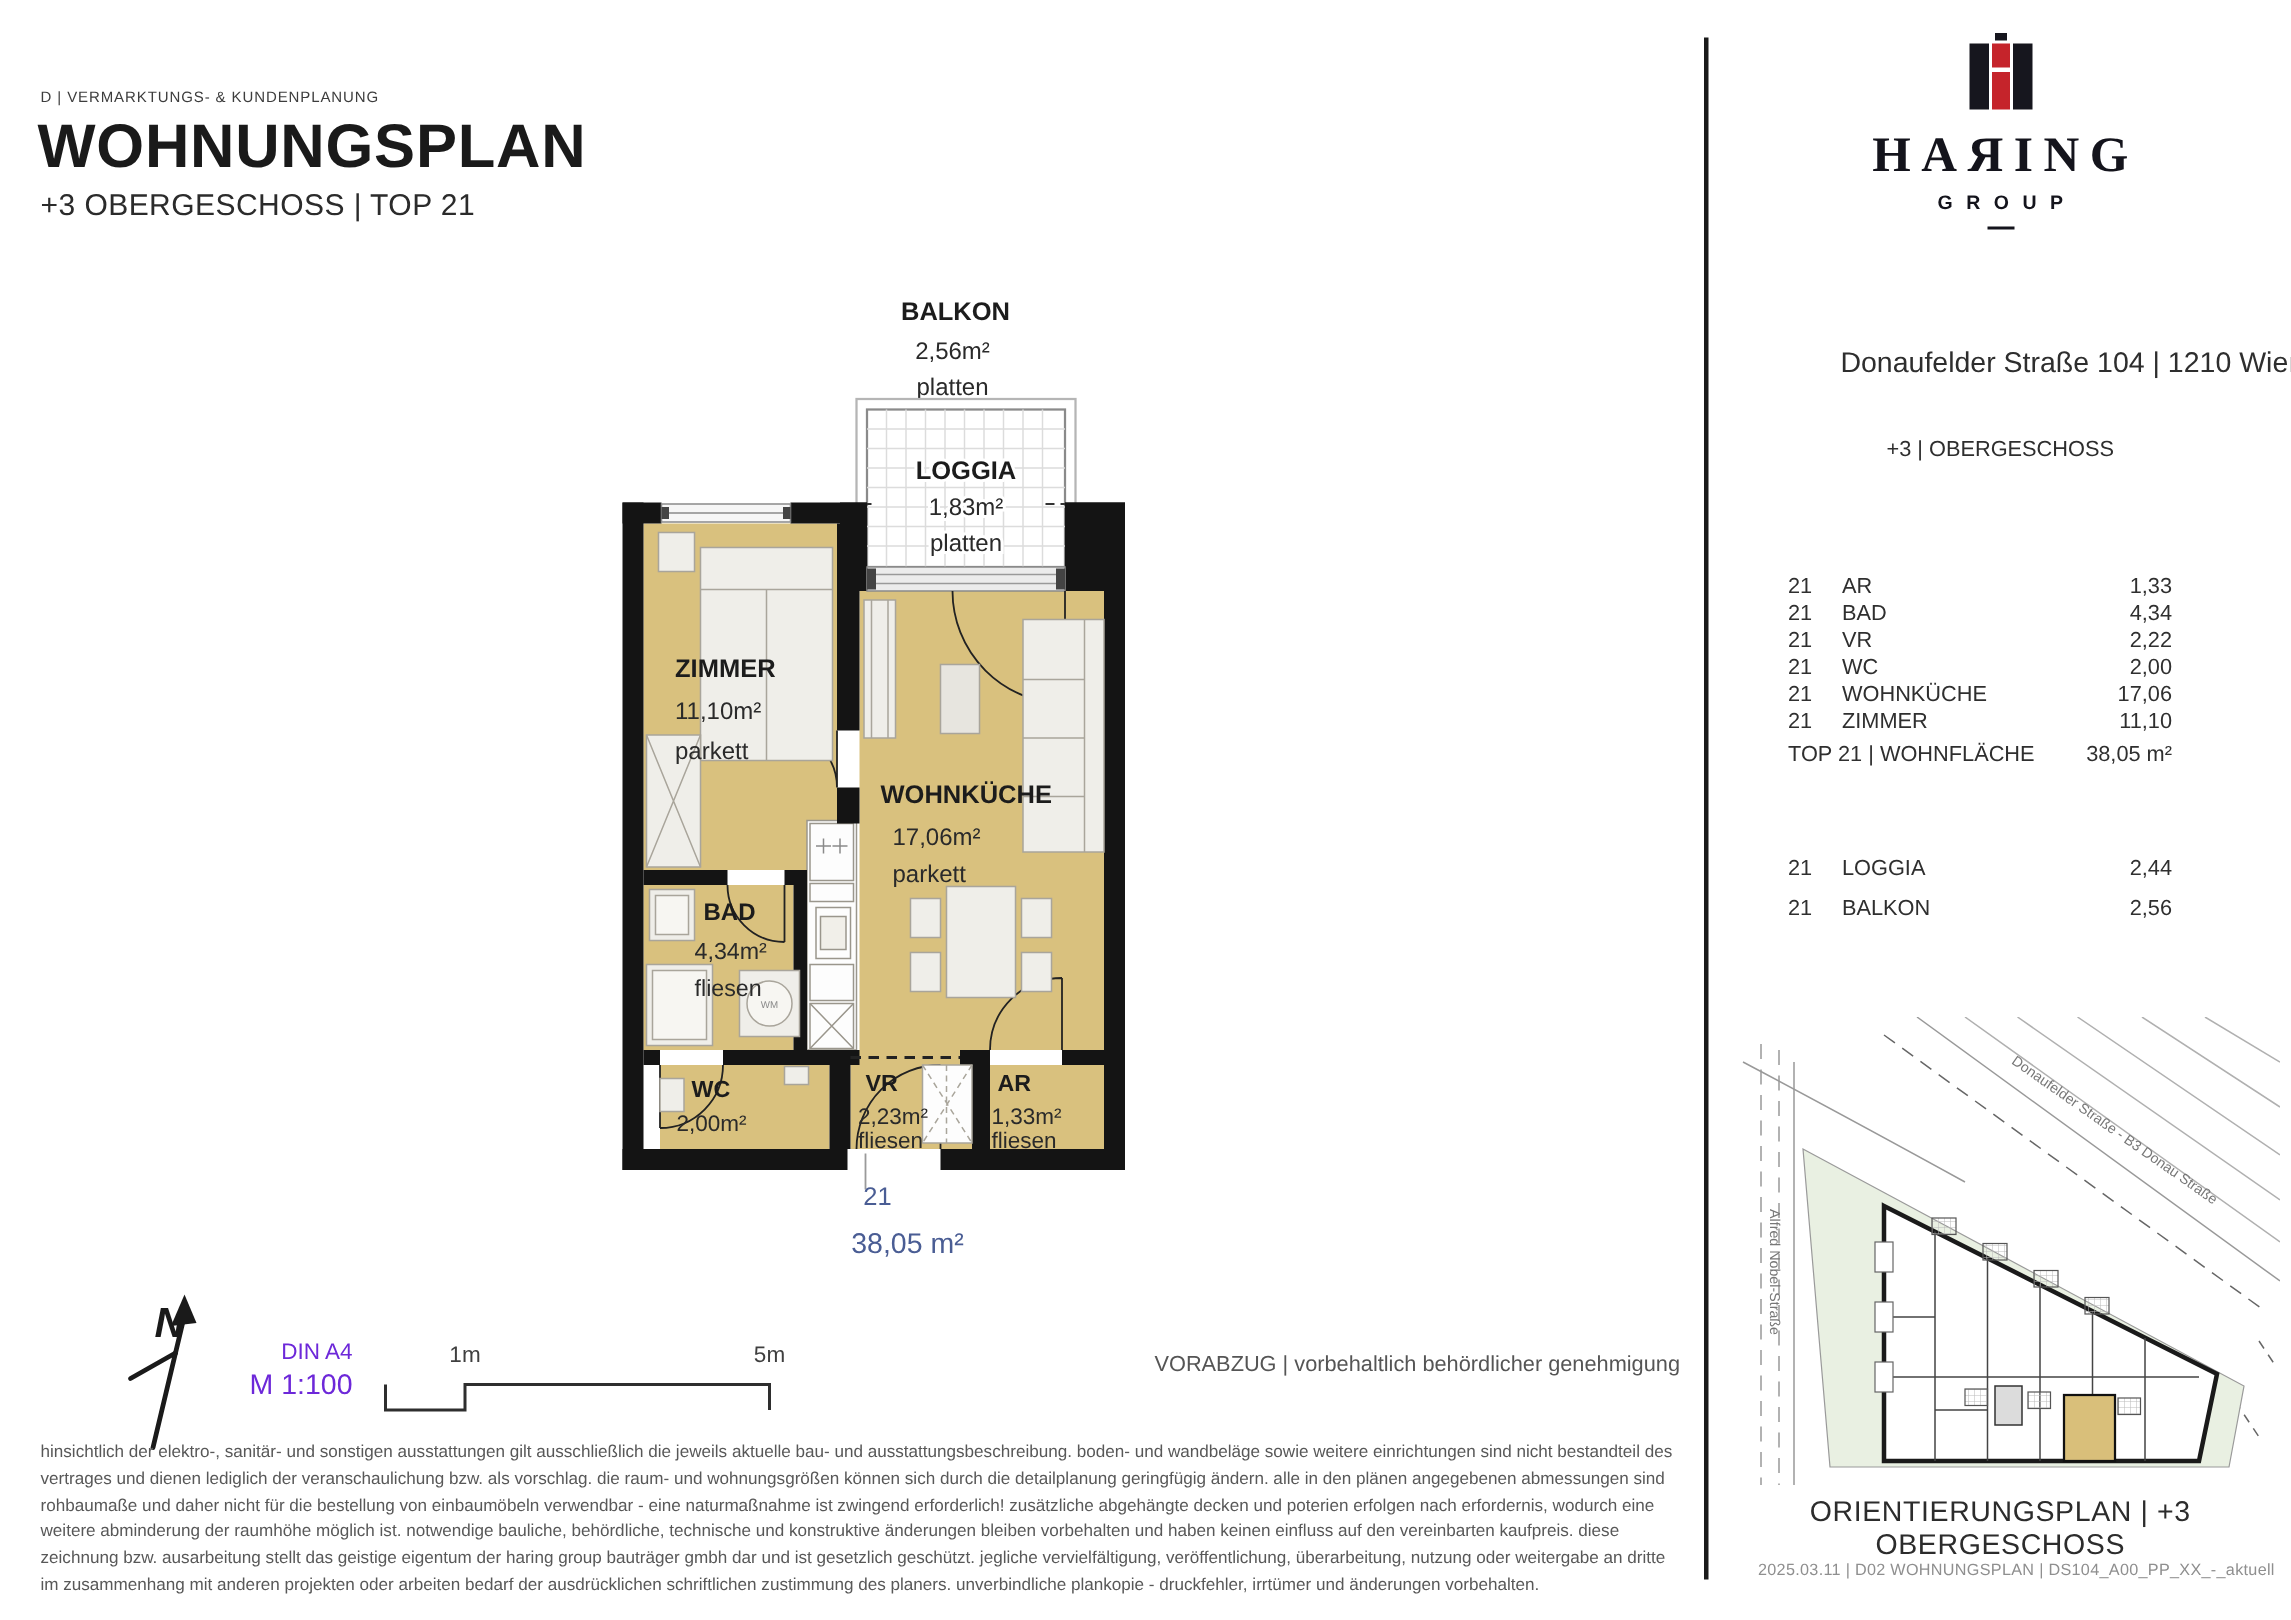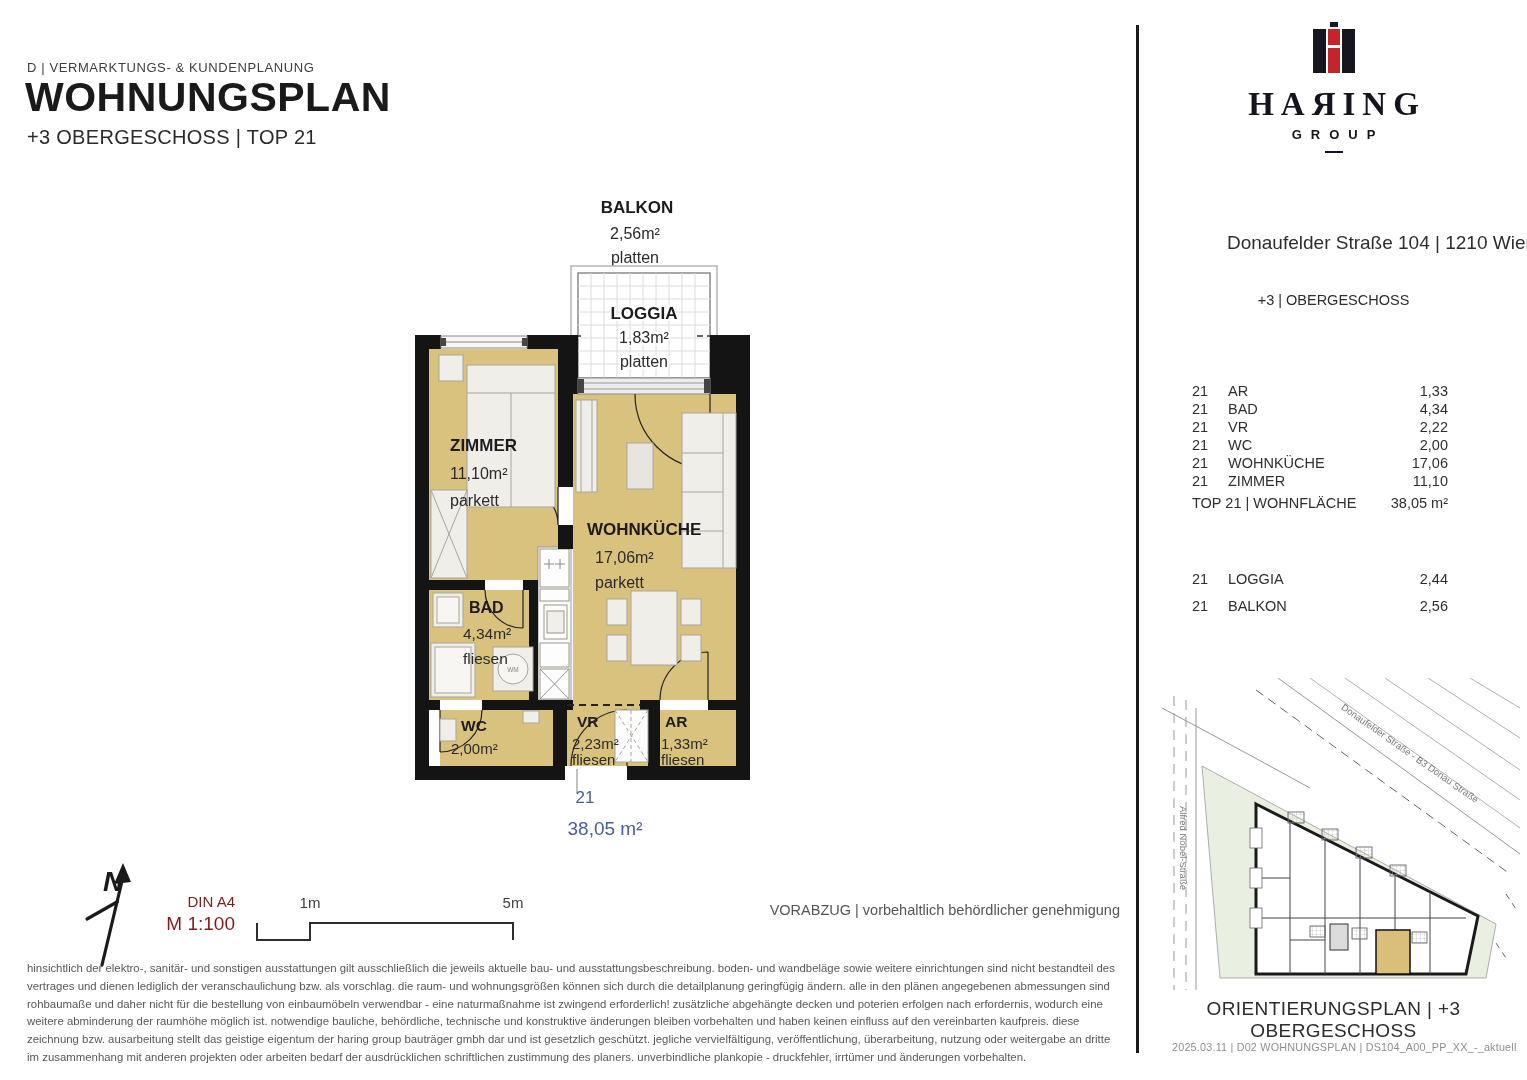--- a/index.html
+++ b/index.html
@@ -1,26 +1,26 @@
 <!DOCTYPE html>
 <html><head>
 <meta charset="utf-8">
 <style>
   html,body{margin:0;padding:0;background:#fff;}
   .page{position:relative;width:1527px;height:1080px;background:#fff;overflow:hidden;
         font-family:"Liberation Sans",sans-serif;color:#1f1f1f;}
   .abs{position:absolute;}
 
   
-  .dept{left:27px;top:60px;font-size:13px;letter-spacing:.6px;color:#3d3d3d;}
+  .dept{left:27px;top:60px;font-size:10px;letter-spacing:.6px;color:#3d3d3d;}
   .doc-title{left:25px;top:74px;font-size:41px;font-weight:bold;letter-spacing:.5px;color:#1a1a1a;}
   .doc-sub{left:27px;top:126px;font-size:20px;color:#2b2b2b;letter-spacing:.3px;}
 
   
-  .din-block{left:140px;top:893px;width:95px;text-align:right;color:#7f1d1d;}
+  .din-block{left:140px;top:893px;width:95px;text-align:right;color:#6d28d9;}
   .din-block .l1{font-size:15px;}
   .din-block .l2{font-size:19px;margin-top:3px;}
   .version{left:760px;top:898px;width:360px;text-align:right;color:#4a4a4a;}
   .version .l1{font-size:20px;}
   .version .l2{font-size:14.5px;margin-top:4px;color:#555;}
   .disclaimer{left:27px;top:960px;width:1093px;font-size:11.4px;line-height:1.56;color:#585858;}
 
   
   .divider{left:1136px;top:25px;width:3px;height:1028px;background:#1a1a1a;}
 

